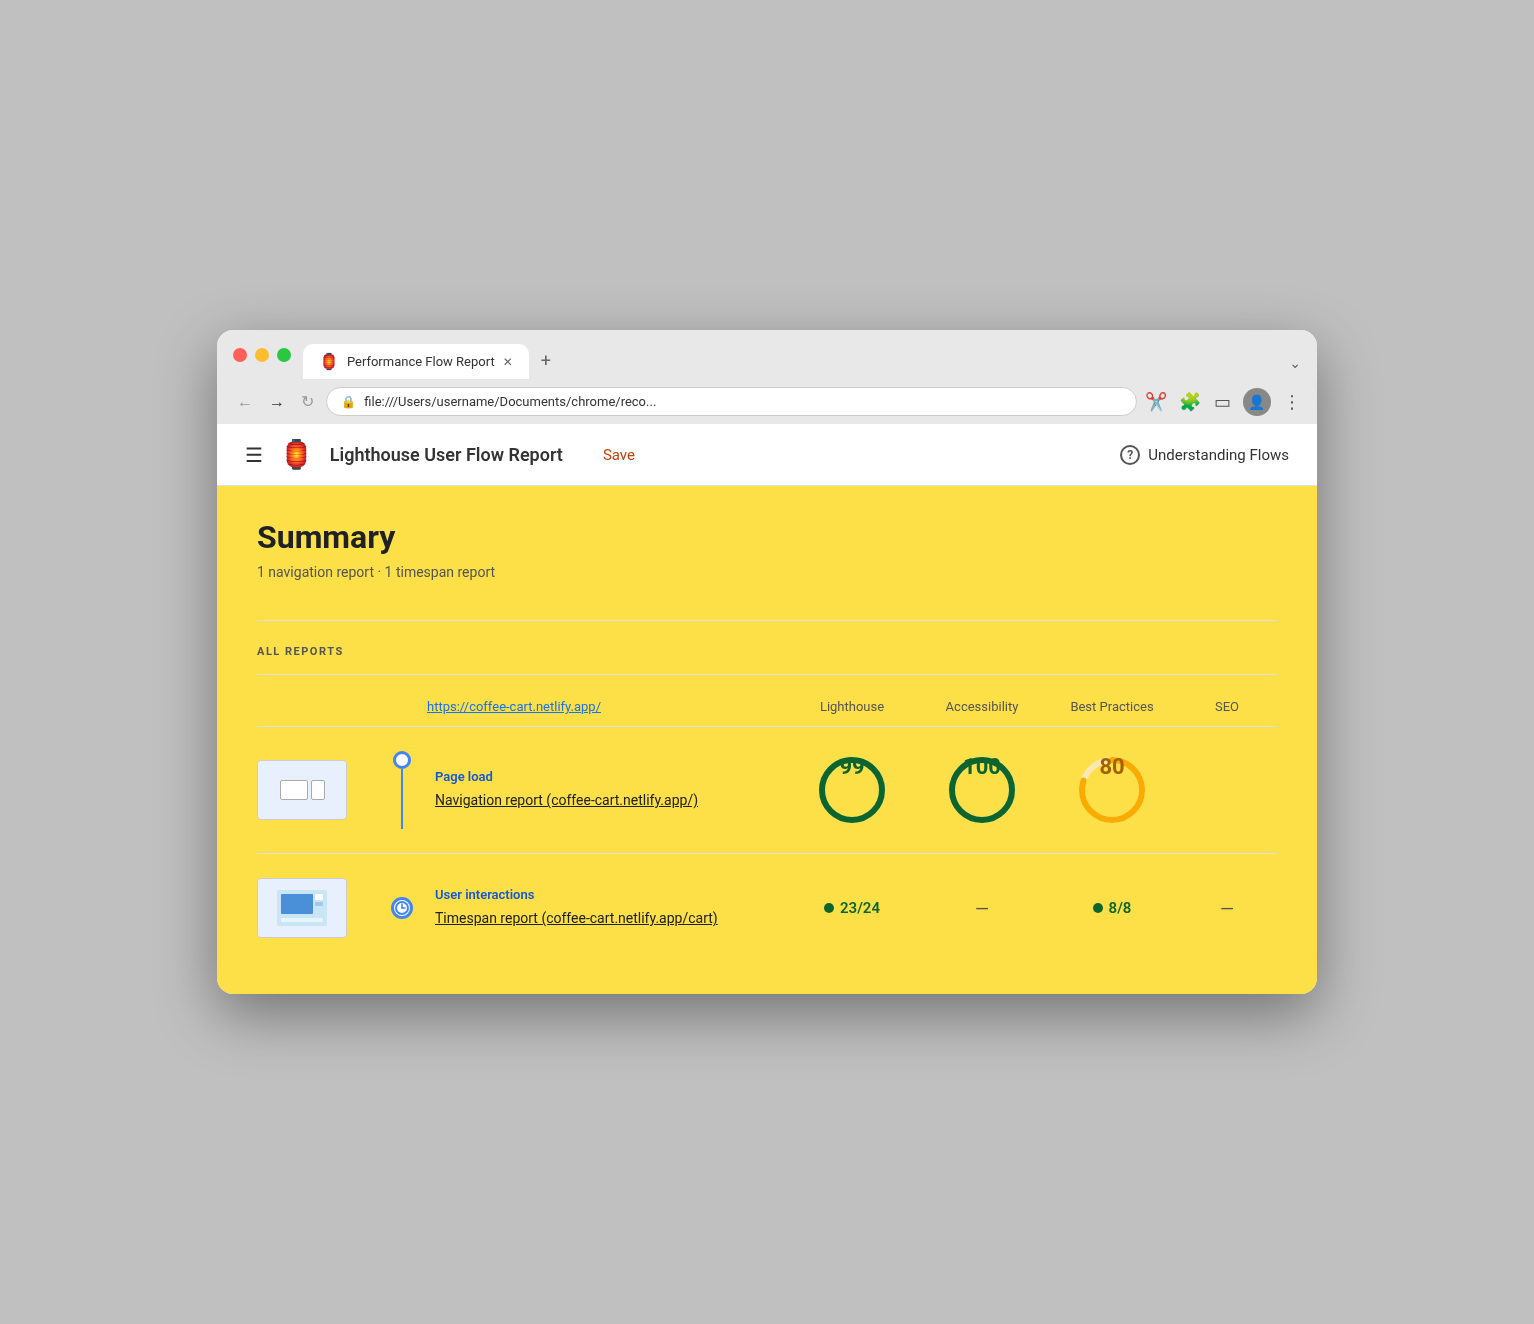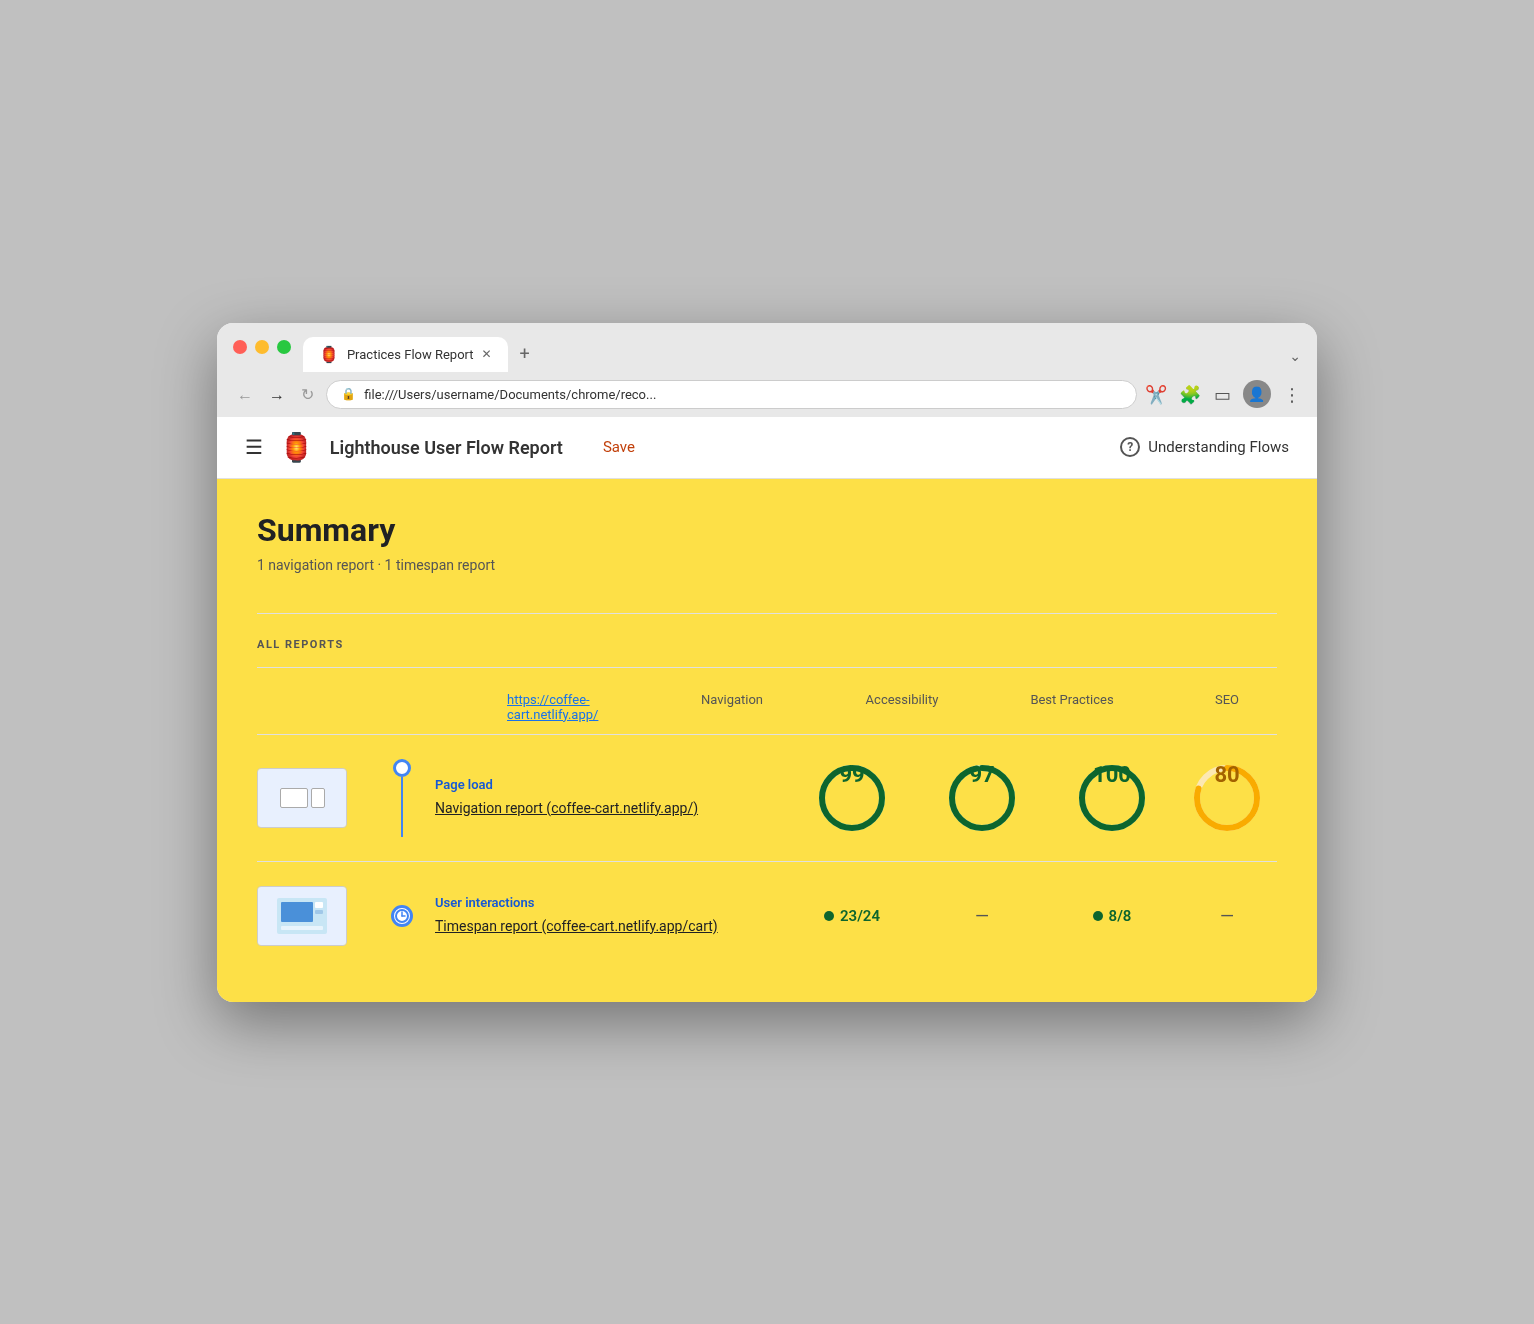--- a/index.html
+++ b/index.html
@@ -220,21 +220,20 @@
       margin-bottom: 16px;
       text-transform: uppercase;
     }
 
     .table-header-row {
       display: grid;
       grid-template-columns: 120px 50px 1fr 130px 130px 130px 100px;
       border-bottom: 1px solid #e0e0e0;
       padding-bottom: 12px;
       margin-bottom: 0;
-      gap: 40px;
     }
 
     .th {
       font-size: 13px;
       color: #555;
       font-weight: 400;
       text-align: center;
     }
 
     .th-url {
@@ -415,21 +414,21 @@
 
   <div class="title-bar">
     <div class="traffic-lights">
       <div class="tl tl-red"></div>
       <div class="tl tl-yellow"></div>
       <div class="tl tl-green"></div>
     </div>
     <div class="tabs-area">
       <div class="tab-active">
         <span class="tab-favicon">🏮</span>
-        <span>Practices Flow Report</span>
+        <span>Performance Flow Report</span>
         <span class="tab-close">✕</span>
       </div>
       <div class="tab-new">+</div>
       <div class="tab-chevron">⌄</div>
     </div>
   </div>
 
   <div class="address-bar">
     <span class="nav-btn">←</span>
     <span class="nav-btn active">→</span>
@@ -465,21 +464,21 @@
     <hr class="separator">
 
     <div class="all-reports-label">ALL REPORTS</div>
 
     <hr class="separator" style="margin-top:0;">
 
     <div class="table-header-row">
       <div></div>
       <div></div>
       <div class="th th-url">https://coffee-cart.netlify.app/</div>
-      <div class="th">Navigation</div>
+      <div class="th">Lighthouse</div>
       <div class="th">Accessibility</div>
       <div class="th">Best Practices</div>
       <div class="th">SEO</div>
     </div>
 
     <div class="table-row">
 
       <div class="report-thumbnail">
         <div class="thumbnail-nav">
           <div class="thumb-screen thumb-desktop"></div>
@@ -500,29 +499,20 @@
       <div class="score-col">
         <div class="score-circle score-green">
           <svg width="72" height="72" viewBox="0 0 72 72">
             <circle cx="36" cy="36" r="30" fill="none" stroke="#c6efce" stroke-width="6"></circle>
             <circle cx="36" cy="36" r="30" fill="none" stroke="#0d652d" stroke-width="6" stroke-dasharray="188.5" stroke-dashoffset="1.9" stroke-linecap="round"></circle>
           </svg>
           <span class="score-value">99</span>
         </div>
       </div>
 
-      <div class="score-col">
-        <div class="score-circle score-green">
-          <svg width="72" height="72" viewBox="0 0 72 72">
-            <circle cx="36" cy="36" r="30" fill="none" stroke="#c6efce" stroke-width="6"></circle>
-            <circle cx="36" cy="36" r="30" fill="none" stroke="#0d652d" stroke-width="6" stroke-dasharray="188.5" stroke-dashoffset="5.7" stroke-linecap="round"></circle>
-          </svg>
-          <span class="score-value">97</span>
-        </div>
-      </div>
 
       <div class="score-col">
         <div class="score-circle score-green">
           <svg width="72" height="72" viewBox="0 0 72 72">
             <circle cx="36" cy="36" r="30" fill="none" stroke="#c6efce" stroke-width="6"></circle>
             <circle cx="36" cy="36" r="30" fill="none" stroke="#0d652d" stroke-width="6" stroke-dasharray="188.5" stroke-dashoffset="0" stroke-linecap="round"></circle>
           </svg>
           <span class="score-value">100</span>
         </div>
       </div>

